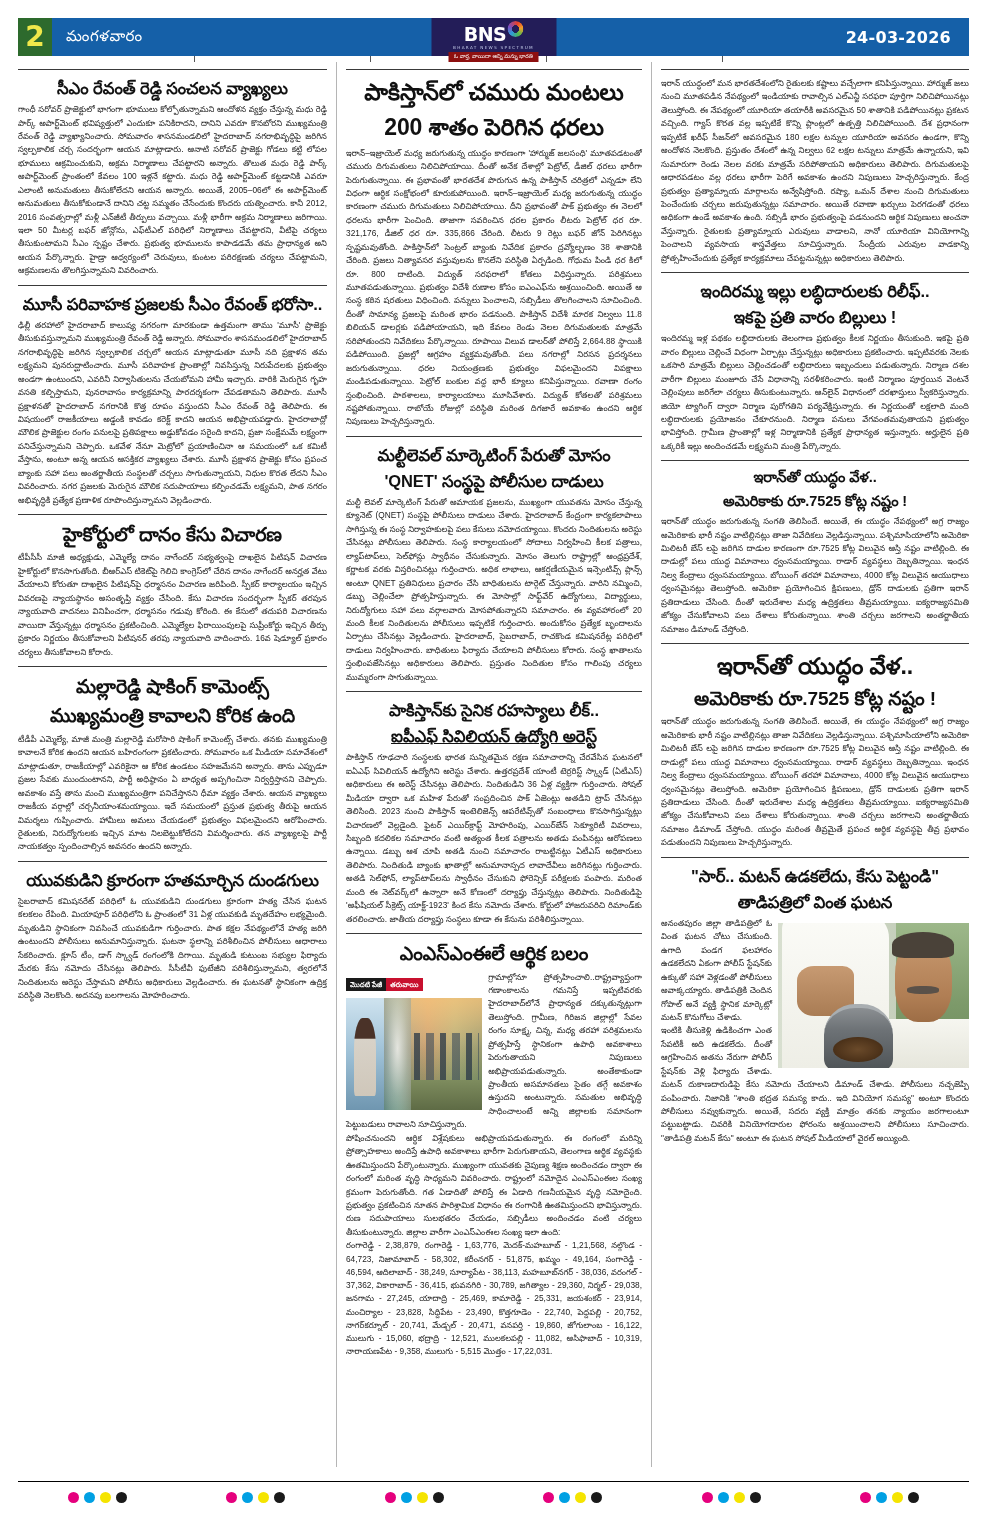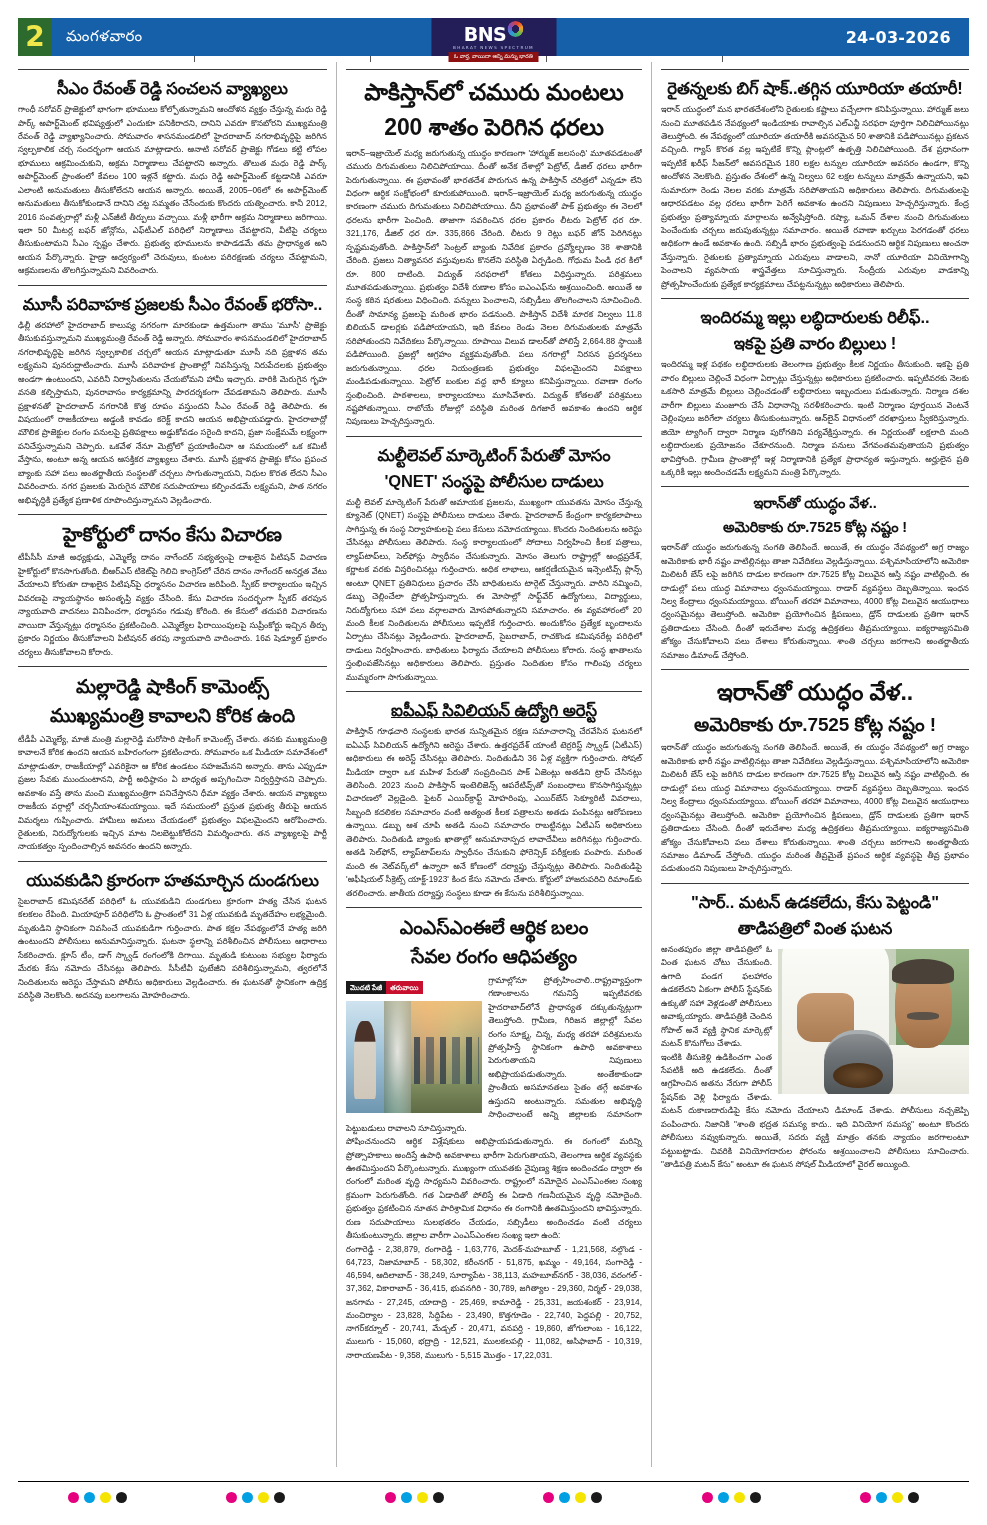--- a/index.html
+++ b/index.html
@@ -404,36 +404,36 @@
         <h2 class="hl hl-md hl-dark">'QNET' సంస్థపై పోలీసుల దాడులు</h2>
         <div class="body-text">మల్టీ లెవల్ మార్కెటింగ్ పేరుతో అమాయక ప్రజలను, ముఖ్యంగా యువతను మోసం చేస్తున్న క్యూనెట్ (QNET) సంస్థపై పోలీసులు దాడులు చేశారు. హైదరాబాద్ కేంద్రంగా కార్యకలాపాలు సాగిస్తున్న ఈ సంస్థ నిర్వాహకులపై పలు కేసులు నమోదయ్యాయి. కొందరు నిందితులను అరెస్టు చేసినట్లు పోలీసులు తెలిపారు. సంస్థ కార్యాలయంలో సోదాలు నిర్వహించి కీలక పత్రాలు, ల్యాప్‌టాప్‌లు, సెల్‌ఫోన్లు స్వాధీనం చేసుకున్నారు. మోసం తెలుగు రాష్ట్రాల్లో ఆంధ్రప్రదేశ్, కర్ణాటక వరకు విస్తరించినట్లు గుర్తించారు.
 
 అధిక లాభాలు, ఆకర్షణీయమైన ఇన్సెంటివ్స్ ప్లాన్స్ అంటూ QNET ప్రతినిధులు ప్రచారం చేసి బాధితులను టార్గెట్ చేస్తున్నారు. వారిని నమ్మించి, డబ్బు చెల్లించేలా ప్రోత్సహిస్తున్నారు. ఈ మోసాల్లో సాఫ్ట్‌వేర్ ఉద్యోగులు, విద్యార్థులు, నిరుద్యోగులు సహా పలు వర్గాలవారు మోసపోతున్నారని సమాచారం. ఈ వ్యవహారంలో 20 మంది కీలక నిందితులను పోలీసులు ఇప్పటికే గుర్తించారు. అందుకోసం ప్రత్యేక బృందాలను ఏర్పాటు చేసినట్లు వెల్లడించారు.
 
 హైదరాబాద్, సైబరాబాద్, రాచకొండ కమిషనరేట్ల పరిధిలో దాడులు నిర్వహించారు. బాధితులు ఫిర్యాదు చేయాలని పోలీసులు కోరారు. సంస్థ ఖాతాలను స్తంభింపజేసినట్లు అధికారులు తెలిపారు. ప్రస్తుతం నిందితుల కోసం గాలింపు చర్యలు ముమ్మరంగా సాగుతున్నాయి.</div>
       </div>
 
       <div class="rule"></div>
       <div class="article">
+        <h2 class="hl hl-md hl-dark">పాకిస్తాన్‌కు సైనిక రహస్యాలు లీక్..</h2>
         <h2 class="hl hl-md hl-pink">ఐపీఎఫ్ సివిలియన్ ఉద్యోగి అరెస్ట్</h2>
         <div class="body-text">పాకిస్తాన్ గూఢచారి సంస్థలకు భారత సున్నితమైన రక్షణ సమాచారాన్ని చేరవేసిన ఘటనలో ఐఏఎఫ్ సివిలియన్ ఉద్యోగిని అరెస్టు చేశారు. ఉత్తరప్రదేశ్ యాంటీ టెర్రరిస్ట్ స్క్వాడ్ (ఏటీఎస్) అధికారులు ఈ అరెస్ట్ చేసినట్లు తెలిపారు. నిందితుడిని 36 ఏళ్ల వ్యక్తిగా గుర్తించారు.
 
 సోషల్ మీడియా ద్వారా ఒక మహిళ పేరుతో సంప్రదించిన పాక్ ఏజెంట్లు అతడిని ట్రాప్ చేసినట్లు తెలిసింది. 2023 నుంచి పాకిస్తాన్ ఇంటెలిజెన్స్ ఆపరేటివ్స్‌తో సంబంధాలు కొనసాగిస్తున్నట్లు విచారణలో వెల్లడైంది.
 
 ఫైటర్ ఎయిర్‌క్రాఫ్ట్ మోహరింపు, ఎయిర్‌బేస్ సెక్యూరిటీ వివరాలు, సిబ్బంది కదలికల సమాచారం వంటి అత్యంత కీలక పత్రాలను అతడు పంపినట్లు ఆరోపణలు ఉన్నాయి. డబ్బు ఆశ చూపి అతడి నుంచి సమాచారం రాబట్టినట్లు ఏటీఎస్ అధికారులు తెలిపారు.
 
 నిందితుడి బ్యాంకు ఖాతాల్లో అనుమానాస్పద లావాదేవీలు జరిగినట్లు గుర్తించారు. అతడి సెల్‌ఫోన్, ల్యాప్‌టాప్‌లను స్వాధీనం చేసుకుని ఫోరెన్సిక్ పరీక్షలకు పంపారు. మరింత మంది ఈ నెట్‌వర్క్‌లో ఉన్నారా అనే కోణంలో దర్యాప్తు చేస్తున్నట్లు తెలిపారు.
 
 నిందితుడిపై 'అఫీషియల్ సీక్రెట్స్ యాక్ట్-1923' కింద కేసు నమోదు చేశారు. కోర్టులో హాజరుపరిచి రిమాండ్‌కు తరలించారు. జాతీయ దర్యాప్తు సంస్థలు కూడా ఈ కేసును పరిశీలిస్తున్నాయి.</div>
       </div>
 
       <div class="rule"></div>
       <div class="article clearfix">
         <h2 class="hl hl-lg hl-dark">ఎంఎస్ఎంఈలే ఆర్థిక బలం</h2>
-        <h2 class="hl hl-lg hl-dark">సేవల రంగం ఆధిపత్యం</h2>
 
         <div class="float-photo-left">
           <div class="badge-caption">
             <span class="b1">మొదటి పేజీ</span>
             <span class="b2">తరువాయి</span>
           </div>
           <div class="photo photo-city">
             <div class="person"></div>
             <div class="map"></div>
             <div class="sky"></div>
@@ -447,21 +447,20 @@
 
 జిల్లాల వారీగా ఎంఎస్ఎంఈల సంఖ్య ఇలా ఉంది:</div>
         <div class="num-dense">రంగారెడ్డి - 2,38,879, రంగారెడ్డి - 1,63,776, మెదక్-మహబూబ్ - 1,21,568, నల్గొండ - 64,723, నిజామాబాద్ - 58,302, కరీంనగర్ - 51,875, ఖమ్మం - 49,164, సంగారెడ్డి - 46,594, ఆదిలాబాద్ - 38,249, సూర్యాపేట - 38,113, మహబూబ్‌నగర్ - 38,036, వరంగల్ - 37,362, వికారాబాద్ - 36,415, భువనగిరి - 30,789, జగిత్యాల - 29,360, నిర్మల్ - 29,038, జనగామ - 27,245, యాదాద్రి - 25,469, కామారెడ్డి - 25,331, జయశంకర్ - 23,914, మంచిర్యాల - 23,828, సిద్దిపేట - 23,490, కొత్తగూడెం - 22,740, పెద్దపల్లి - 20,752, నాగర్‌కర్నూల్ - 20,741, మేడ్చల్ - 20,471, వనపర్తి - 19,860, జోగులాంబ - 16,122, ములుగు - 15,060, భద్రాద్రి - 12,521, ములకలపల్లి - 11,082, ఆసిఫాబాద్ - 10,319, నారాయణపేట - 9,358, ములుగు - 5,515 మొత్తం - 17,22,031.</div>
       </div>
     </div>
 
     <div class="col col-3">
 
       <div class="rule"></div>
       <div class="article">
-        <h2 class="hl hl-md hl-dark">రైతన్నలకు బిగ్ షాక్..తగ్గిన యూరియా తయారీ!</h2>
         <div class="body-text">ఇరాన్ యుద్ధంలో మన భారతదేశంలోని రైతులకు కష్టాలు వచ్చేలాగా కనిపిస్తున్నాయి. హార్ముజ్ జలు నుంచి మూతపడిన నేపథ్యంలో ఇండియాకు రావాల్సిన ఎల్ఎన్జీ సరఫరా పూర్తిగా నిలిచిపోయినట్లు తెలుస్తోంది. ఈ నేపథ్యంలో యూరియా తయారీకి అవసరమైన 50 శాతానికి పడిపోయినట్లు ప్రకటన వచ్చింది. గ్యాస్ కొరత వల్ల ఇప్పటికే కొన్ని ప్లాంట్లలో ఉత్పత్తి నిలిచిపోయింది.
 
 దేశ ప్రధానంగా ఇప్పటికే ఖరీఫ్ సీజన్‌లో అవసరమైన 180 లక్షల టన్నుల యూరియా అవసరం ఉండగా, కొన్ని అందోళన నెలకొంది. ప్రస్తుతం దేశంలో ఉన్న నిల్వలు 62 లక్షల టన్నులు మాత్రమే ఉన్నాయని, ఇవి సుమారుగా రెండు నెలల వరకు మాత్రమే సరిపోతాయని అధికారులు తెలిపారు. దిగుమతులపై ఆధారపడటం వల్ల ధరలు భారీగా పెరిగే అవకాశం ఉందని నిపుణులు హెచ్చరిస్తున్నారు.
 
 కేంద్ర ప్రభుత్వం ప్రత్యామ్నాయ మార్గాలను అన్వేషిస్తోంది. రష్యా, ఒమన్ దేశాల నుంచి దిగుమతులు పెంచేందుకు చర్చలు జరుపుతున్నట్లు సమాచారం. అయితే రవాణా ఖర్చులు పెరగడంతో ధరలు అధికంగా ఉండే అవకాశం ఉంది. సబ్సిడీ భారం ప్రభుత్వంపై పడనుందని ఆర్థిక నిపుణులు అంచనా వేస్తున్నారు.
 
 రైతులకు ప్రత్యామ్నాయ ఎరువులు వాడాలని, నానో యూరియా వినియోగాన్ని పెంచాలని వ్యవసాయ శాస్త్రవేత్తలు సూచిస్తున్నారు. సేంద్రీయ ఎరువుల వాడకాన్ని ప్రోత్సహించేందుకు ప్రత్యేక కార్యక్రమాలు చేపట్టనున్నట్లు అధికారులు తెలిపారు.</div>
       </div>
 
       <div class="rule"></div>

